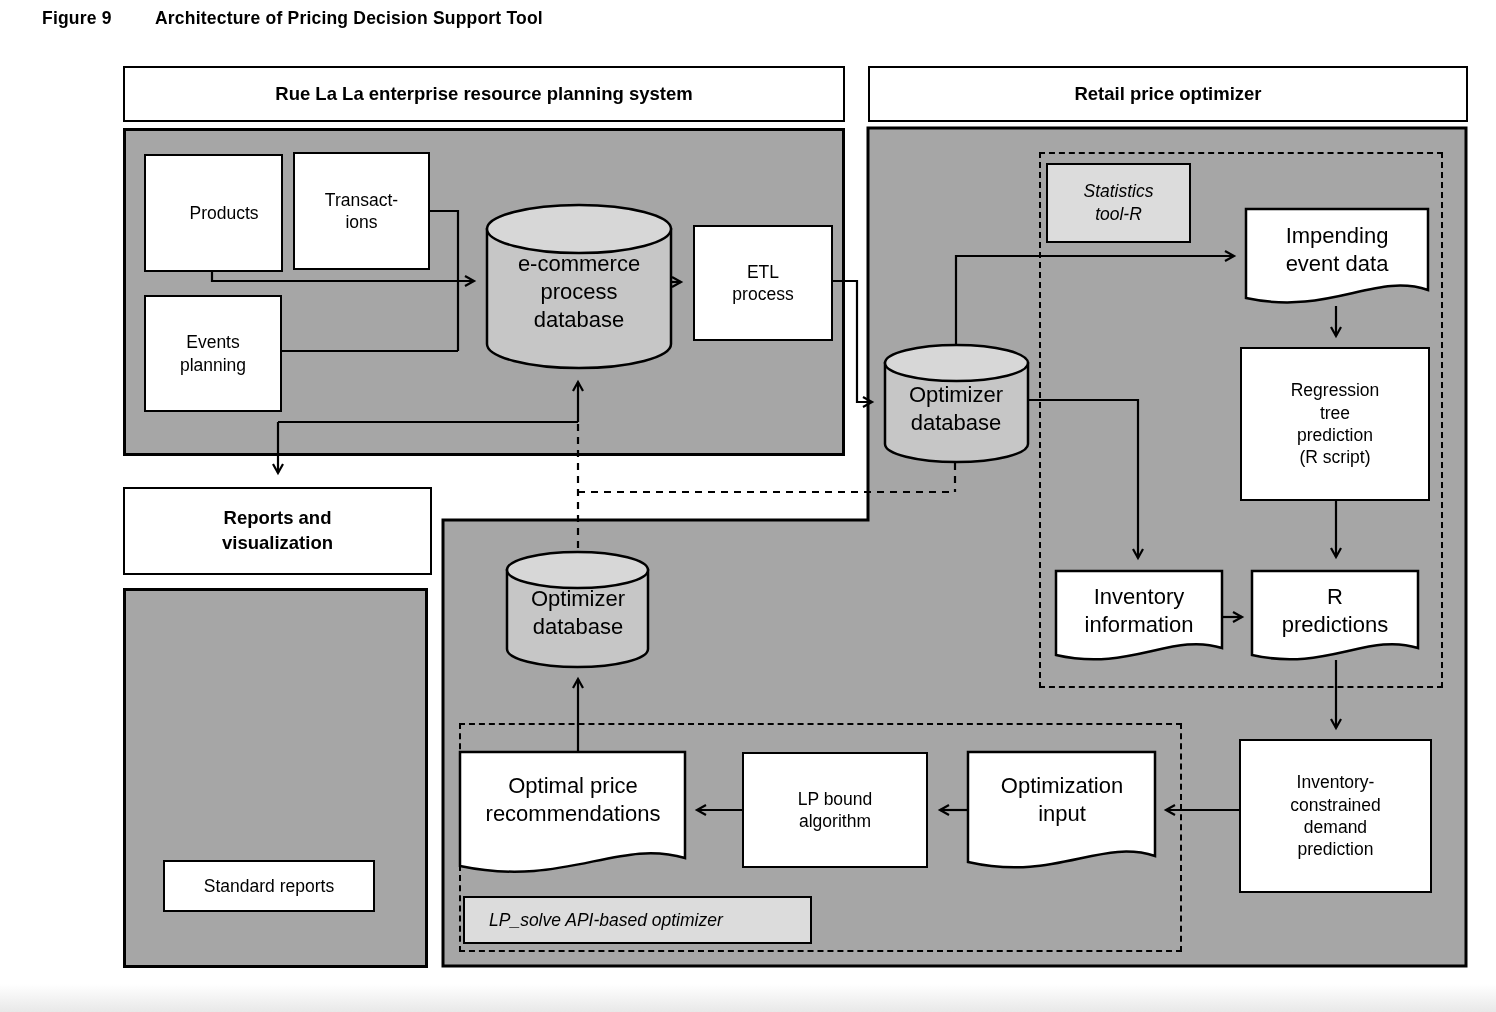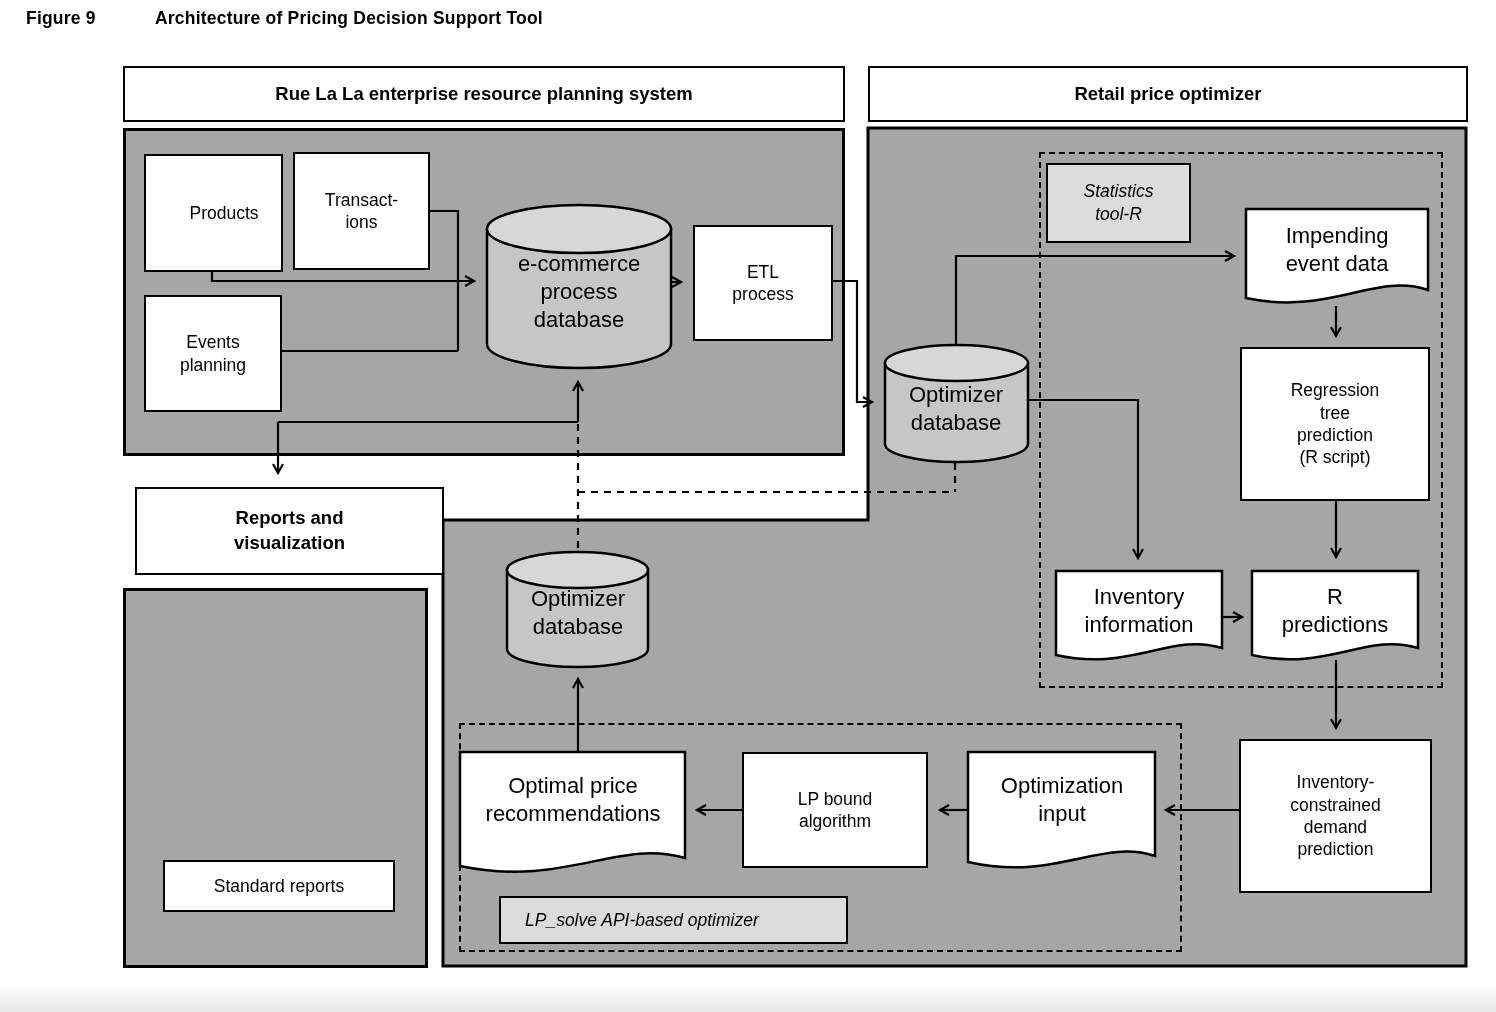--- a/index.html
+++ b/index.html
@@ -1,52 +1,52 @@
 <!DOCTYPE html>
 <html style="--panel-gray: #a6a6a6; --label-gray: #dcdcdc; --cylinder-body: #c6c6c6; --cylinder-top: #d7d7d7;"><head>
 <meta charset="utf-8">
 <style>
   html,body{margin:0;padding:0;background:#fff;}
   .canvas{
     position:relative;width:1496px;height:1012px;background:#ffffff;overflow:hidden;
     font-family:"Liberation Sans","DejaVu Sans",sans-serif;color:#000;
   }
   .abs{position:absolute;box-sizing:border-box;}
-  .fig-label{left:26px;top:8px;font-size:17.5px;font-weight:bold;letter-spacing:.2px;text-align:right;}
+  .fig-label{left:42px;top:8px;font-size:17.5px;font-weight:bold;letter-spacing:.2px;text-align:right;}
   .fig-title{left:155px;top:8px;font-size:17.5px;font-weight:bold;letter-spacing:.2px;}
   .panel{background:var(--panel-gray);border:3px solid #000;}
   .erp-panel{left:123px;top:128px;width:722px;height:328px;}
   .reports-panel{left:123px;top:588px;width:305px;height:380px;}
   .hdr{
     background:#fff;border:2.5px solid #000;display:flex;align-items:center;justify-content:center;
     font-weight:bold;font-size:18.5px;text-align:center;white-space:pre-line;line-height:1.35;
   }
   .erp-hdr{left:123px;top:66px;width:722px;height:56px;}
   .retail-hdr{left:868px;top:66px;width:600px;height:56px;}
-  .reports-hdr{left:123px;top:487px;width:309px;height:88px;margin-left:12px;}
+  .reports-hdr{left:123px;top:487px;width:309px;height:88px;}
   .node{
     background:#fff;border:2.5px solid #000;display:flex;align-items:center;justify-content:center;
     font-size:17.5px;line-height:1.28;text-align:center;white-space:pre-line;
   }
   .n-products{left:144px;top:154px;width:139px;height:118px;padding-left:21px;}
   .n-transactions{left:293px;top:152px;width:137px;height:118px;}
   .n-events{left:144px;top:295px;width:138px;height:117px;}
   .n-etl{left:693px;top:225px;width:140px;height:116px;}
   .n-regression{left:1240px;top:347px;width:190px;height:154px;}
   .n-invcon{left:1239px;top:739px;width:193px;height:154px;}
   .n-lpbound{left:742px;top:752px;width:186px;height:116px;}
   .n-query{left:163px;top:630px;width:232px;height:67px;}
   .n-adhoc{left:163px;top:755px;width:232px;height:52px;}
-  .n-standard{left:163px;top:860px;width:232px;height:52px;}
+  .n-standard{left:163px;top:860px;width:212px;height:52px;}
   .label-box{
     background:var(--label-gray);border:2px solid #000;display:flex;align-items:center;justify-content:center;
     font-size:17.5px;font-style:italic;line-height:1.3;text-align:center;white-space:pre-line;
   }
   .lb-stats{left:1046px;top:163px;width:145px;height:80px;}
-  .lb-lpsolve{left:463px;top:896px;width:349px;height:48px;justify-content:flex-start;padding-left:24px;text-align:left;margin-left:36px;}
+  .lb-lpsolve{left:463px;top:896px;width:349px;height:48px;justify-content:flex-start;padding-left:24px;text-align:left;}
   .group-dashed{border:2px dashed #000;background:transparent;}
   .g-stats{left:1039px;top:152px;width:404px;height:536px;}
   .g-lp{left:459px;top:723px;width:723px;height:229px;}
   .shape-label{
     position:absolute;transform:translate(-50%,-50%);font-size:22px;line-height:1.28;
     text-align:center;white-space:pre-line;pointer-events:none;
   }
   svg.overlay{position:absolute;left:0;top:0;}
   .poly{fill:var(--panel-gray);stroke:#000;stroke-width:3;}
   .conn{fill:none;stroke:#000;stroke-width:2.2;}

